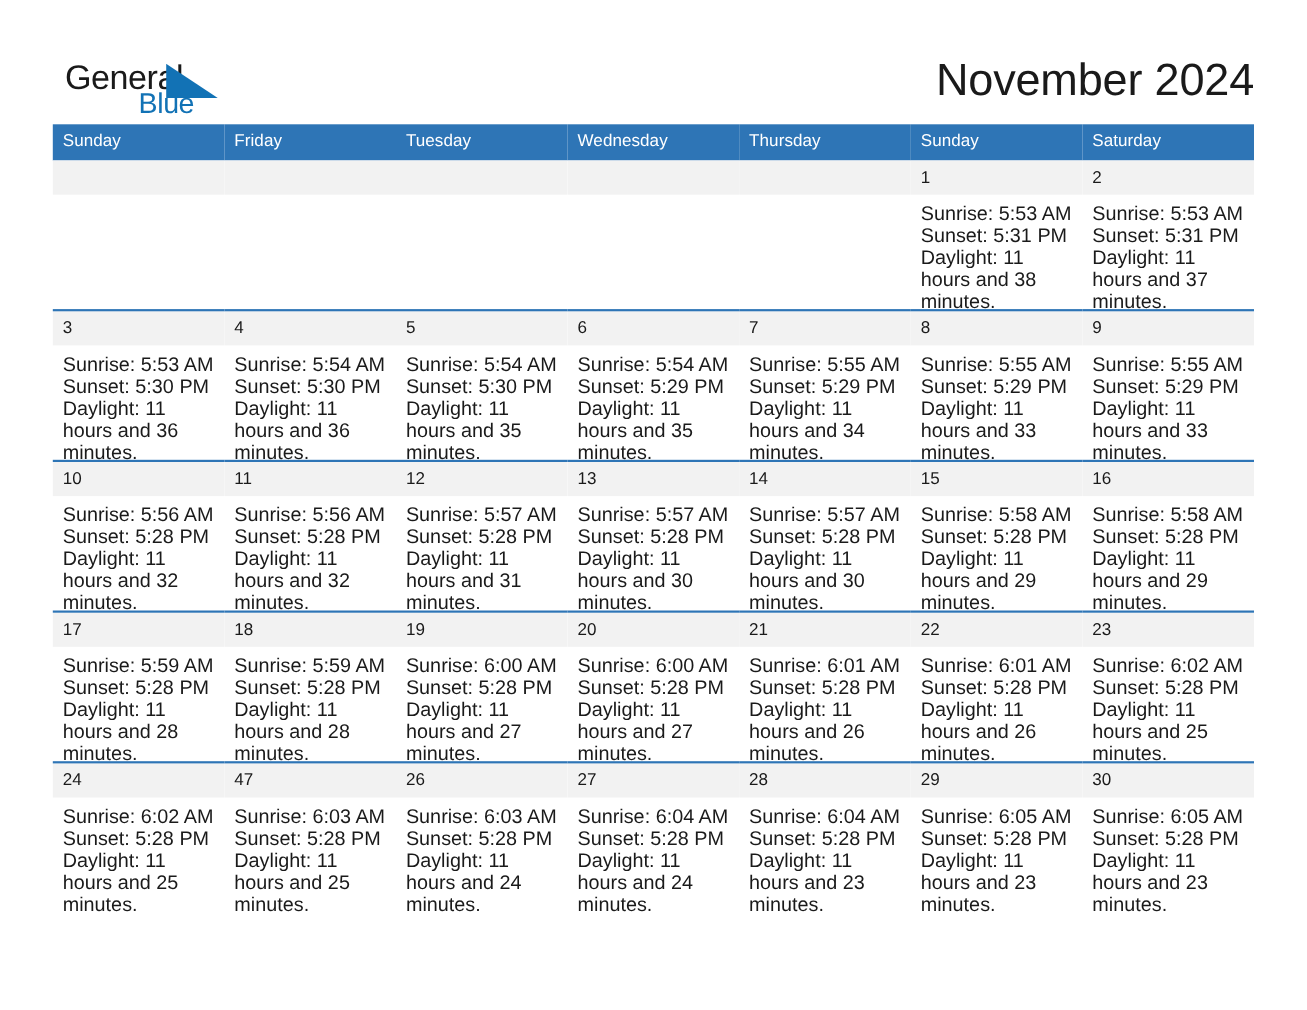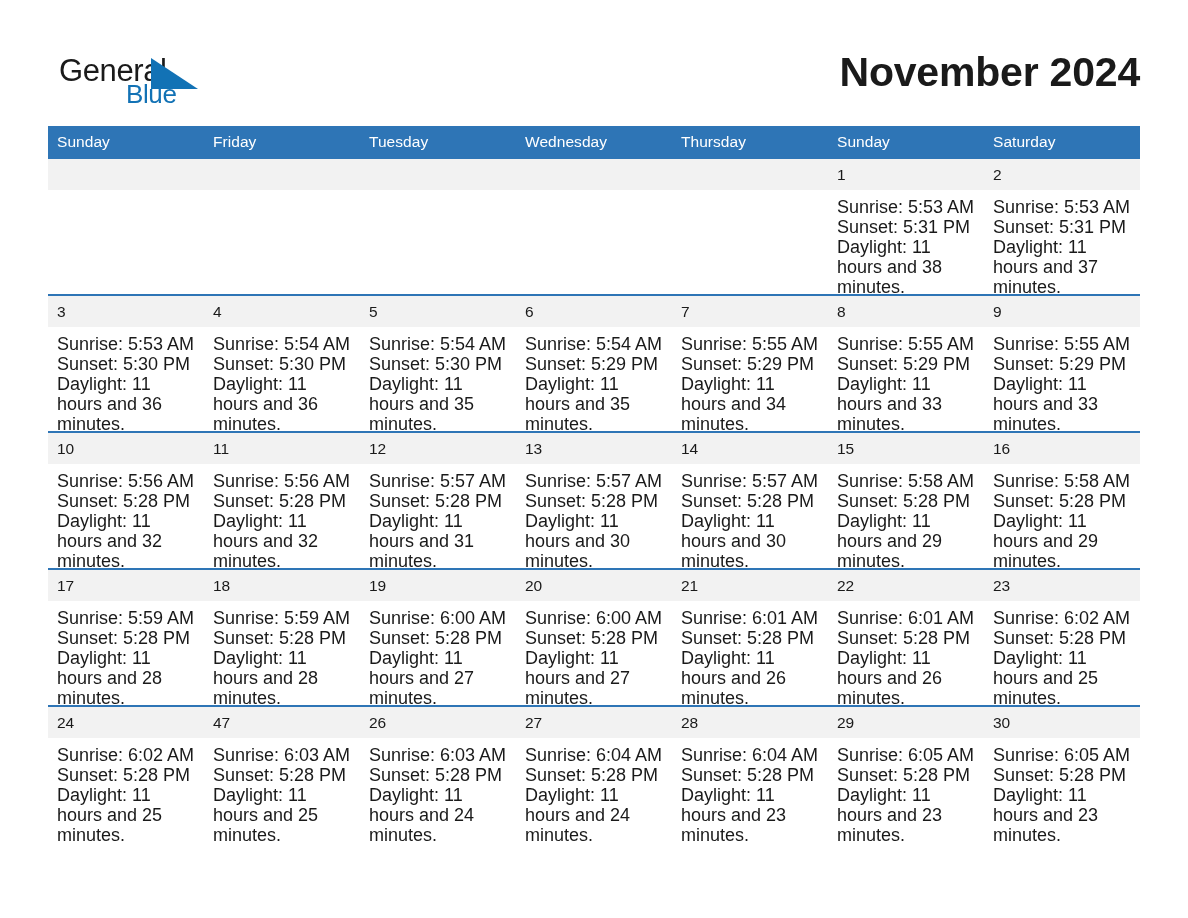--- a/index.html
+++ b/index.html
@@ -64,38 +64,38 @@
     height: 31px;
   }
   .brand-flag svg { display: block; }
 
   .title-wrap {
     text-align: right;
     padding-top: 2px;
   }
   .cal-title {
     font-size: 41px;
-    font-weight: bold;
+    font-weight: normal;
     color: #1a1a1a;
     line-height: 1.08;
     letter-spacing: -0.2px;
     white-space: nowrap;
   }
   .cal-location {
     font-size: 25px;
     font-weight: normal;
     color: #1a1a1a;
     line-height: 1.35;
     margin-top: 8px;
     white-space: nowrap;
   }
 
   
   .calendar {
-    margin-top: 16px;
+    margin-top: 3px;
     width: 1092px;
     border-collapse: collapse;
     table-layout: fixed;
   }
   .calendar th {
     background: #2e75b6;
     color: #ffffff;
     font-size: 15.5px;
     font-weight: normal;
     text-align: left;

